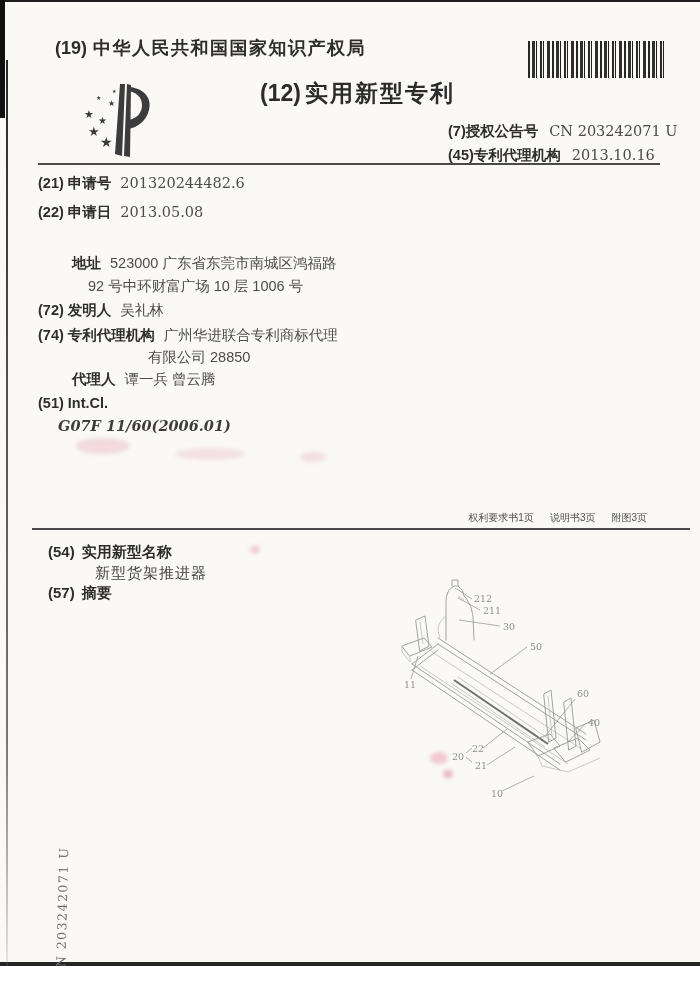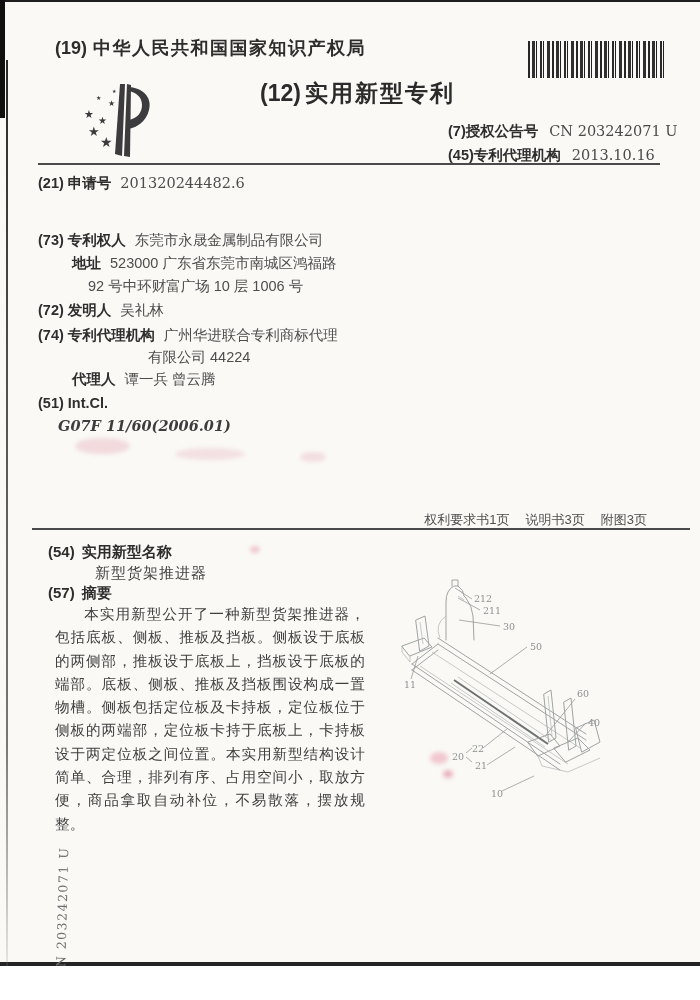--- a/index.html
+++ b/index.html
@@ -43,21 +43,21 @@
   .brow { position:absolute; left:38px; font-size:14.5px; white-space:nowrap; }
   .brow .bcode, .brow .blabel { font-weight:bold; color:#2e2e2e; }
   .brow .bcode { margin-right:4px;margin-top:18px; }
   .brow .bval { font-family:"DejaVu Serif", serif; color:#4d4d4d; margin-left:9px; }
   .brow .bval-cn { color:#4d4d4d; font-weight:normal; margin-left:9px; }
   .ind1 { left:72px; } .ind2 { left:88px; } .ind3 { left:148px; } .ind4 { left:58px; }
   .italic-val { font-family:"DejaVu Serif", serif; font-style:italic; font-weight:bold; color:#3d3d3d; }
 
   
   .pages-info { position:absolute; right:53px; top:511px; display:flex; gap:16px;
-    font-size:13px; color:#4f4f4f; }
+    font-size:10px; color:#4f4f4f; }
 
   
   .sec-head { position:absolute; left:48px; font-size:15px; font-weight:bold; color:#2d2d2d; white-space:nowrap;text-align:center; }
   .sec-head .code { margin-right:7px; }
   .invention-title { position:absolute; left:95px; top:564px; font-size:15px; color:#454545; letter-spacing:1px; }
   .abstract { position:absolute; left:55px; top:603px; width:310px; font-size:14.6px;
     line-height:23.3px; color:#3f3f3f; text-align:justify; text-indent:2em; letter-spacing:.2px; }
 
   
   .figure { position:absolute; left:396px; top:576px; width:300px; height:235px; }
@@ -121,37 +121,37 @@
   <div class="pub-row" style="top:146px;">
     <span class="lbl"><span>(45)</span><span>专利代理机构</span></span>
     <span class="val">2013.10.16</span>
   </div>
 
   <div class="rule1"></div>
 
   <div class="brow" style="top:174px;">
     <span class="bcode">(21)</span><span class="blabel">申请号</span><span class="bval">201320244482.6</span>
   </div>
-  <div class="brow" style="top:231px;">
-    <span class="bcode">(73)</span><span class="blabel">专利权人</span><span class="bval-cn">东莞市永晟金属制品有限公司</span>
+  <div class="brow" style="top:203px;">
+    <span class="bcode">(22)</span><span class="blabel">申请日</span><span class="bval">2013.05.08</span>
   </div>
   <div class="brow ind1" style="top:254px;">
     <span class="blabel">地址</span><span class="bval-cn">523000 广东省东莞市南城区鸿福路</span>
   </div>
   <div class="brow ind2" style="top:277px;">
     <span class="bval-cn" style="margin-left:0;">92 号中环财富广场 10 层 1006 号</span>
   </div>
   <div class="brow" style="top:301px;">
     <span class="bcode">(72)</span><span class="blabel">发明人</span><span class="bval-cn">吴礼林</span>
   </div>
   <div class="brow" style="top:326px;">
     <span class="bcode">(74)</span><span class="blabel">专利代理机构</span><span class="bval-cn">广州华进联合专利商标代理</span>
   </div>
   <div class="brow ind3" style="top:348px;">
-    <span class="bval-cn" style="margin-left:0;">有限公司 44224</span>
+    <span class="bval-cn" style="margin-left:0;">有限公司 28850</span>
   </div>
   <div class="brow ind1" style="top:370px;">
     <span class="blabel">代理人</span><span class="bval-cn">谭一兵  曾云腾</span>
   </div>
   <div class="brow" style="top:395px;">
     <span class="bcode">(51)</span><span class="blabel">Int.Cl.</span>
   </div>
   <div class="brow ind4" style="top:417px;">
     <span class="italic-val">G07F 11/60(2006.01)</span>
   </div>
@@ -165,21 +165,20 @@
   <div class="rule2"></div>
 
   <div class="sec-head" style="top:543px;">
     <span class="code">(54)</span><span>实用新型名称</span>
   </div>
   <div class="invention-title">新型货架推进器</div>
 
   <div class="sec-head" style="top:584px;">
     <span class="code">(57)</span><span>摘要</span>
   </div>
-  <div class="abstract">本实用新型公开了一种新型货架推进器，包括底板、侧板、推板及挡板。侧板设于底板的两侧部，推板设于底板上，挡板设于底板的端部。底板、侧板、推板及挡板围设构成一置物槽。侧板包括定位板及卡持板，定位板位于侧板的两端部，定位板卡持于底板上，卡持板设于两定位板之间位置。本实用新型结构设计简单、合理，排列有序、占用空间小，取放方便，商品拿取自动补位，不易散落，摆放规整。</div>
 
   <div class="figure">
     <svg viewBox="0 0 300 235">
 
       <path class="fline" d="M42,62 L190,158"></path>
       <path class="fline" d="M42,68 L190,164"></path>
       <path class="fline" d="M16,88 L164,188"></path>
       <path class="fline" d="M16,94 L164,194"></path>
       <path class="fline" d="M16,88 L42,68 M16,94 L42,74"></path>
       <path class="fthin" d="M24,90 L172,188 M36,76 L184,172"></path>

